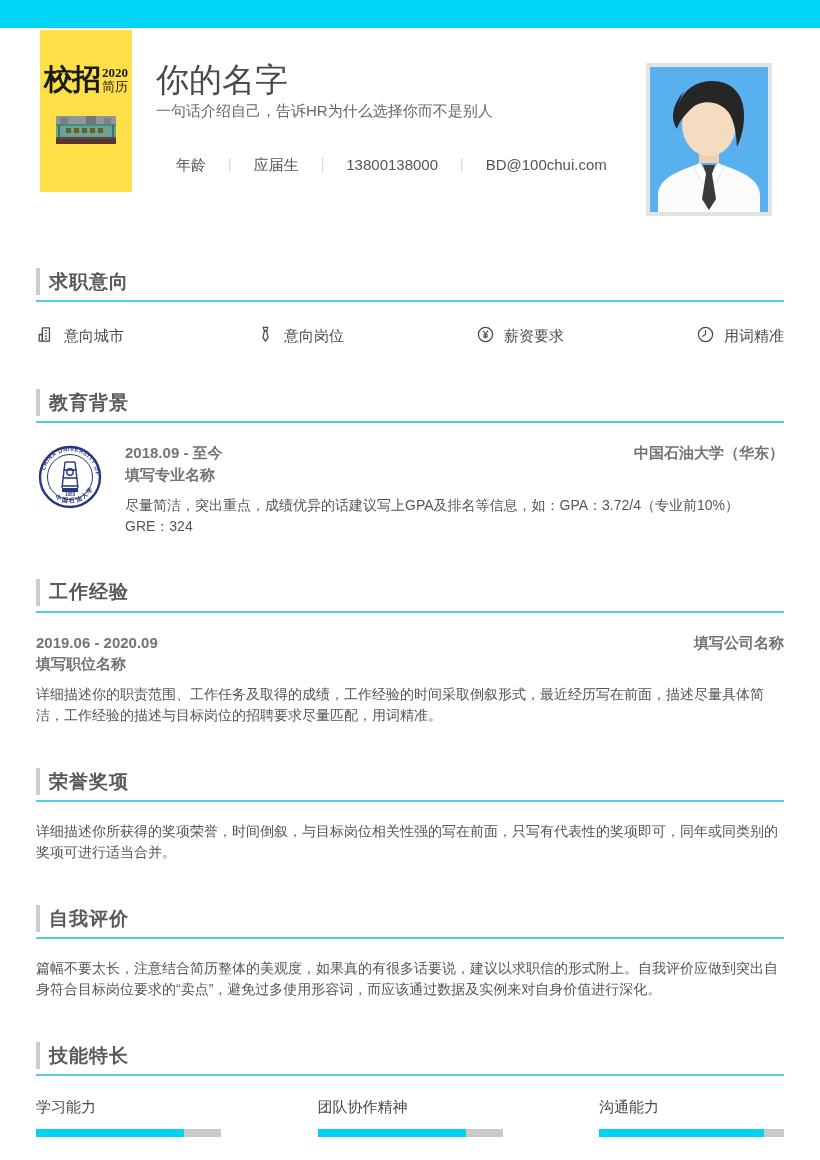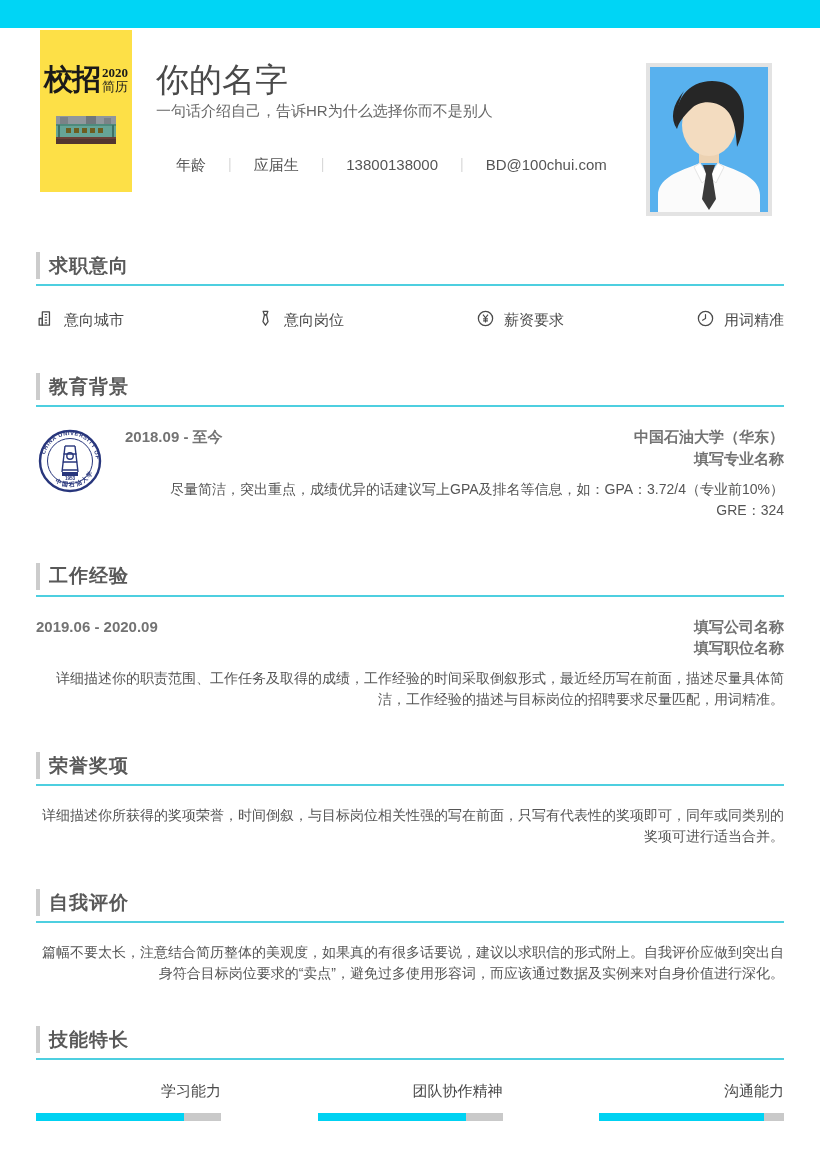--- a/index.html
+++ b/index.html
@@ -27,27 +27,27 @@
 
   .avatar-frame { position:absolute; left:646px; top:35px; width:126px; height:153px;
     border:4px solid #e3e3e3; background:#58b1ee; }
 
   
   .content { margin:0 36px; }
   .sec-header { display:flex; align-items:center; border-bottom:2px solid #4dcfe0; padding-bottom:5px; }
   .sec-bar { width:4px; height:27px; background:#cccccc; margin-right:9px; }
   .sec-title { font-size:19px; font-weight:700; color:#595959; letter-spacing:1px; }
 
-  .section-intent { margin-top:12px; }
+  .section-intent { margin-top:28px; }
   .intent-row { display:flex; margin-top:23px; }
   .intent-item { display:flex; align-items:center; width:220px; font-size:15px; color:#4a4a4a; }
   .intent-item:last-child { width:auto; }
   .intent-item svg { margin-right:9px; }
 
-  .section { margin-top:42px;text-align:right; }
+  .section { margin-top:42px; }
   .entry { margin-top:19px; }
   .entry-flex { display:flex; }
   .edu-logo { width:68px; height:70px; margin-right:21px; flex:0 0 auto; }
   .entry-body { flex:1; }
   .entry-top { display:flex; justify-content:space-between; }
   .entry-period, .entry-sub, .entry-right { font-size:15px; font-weight:700; color:#737373; line-height:1.45; }
   .desc { margin-top:9px; font-size:14px; color:#555; line-height:1.5; }
   .section .desc-only { margin-top:19px; }
 
   .skills-row { display:flex; justify-content:space-between; margin-top:22px; }

